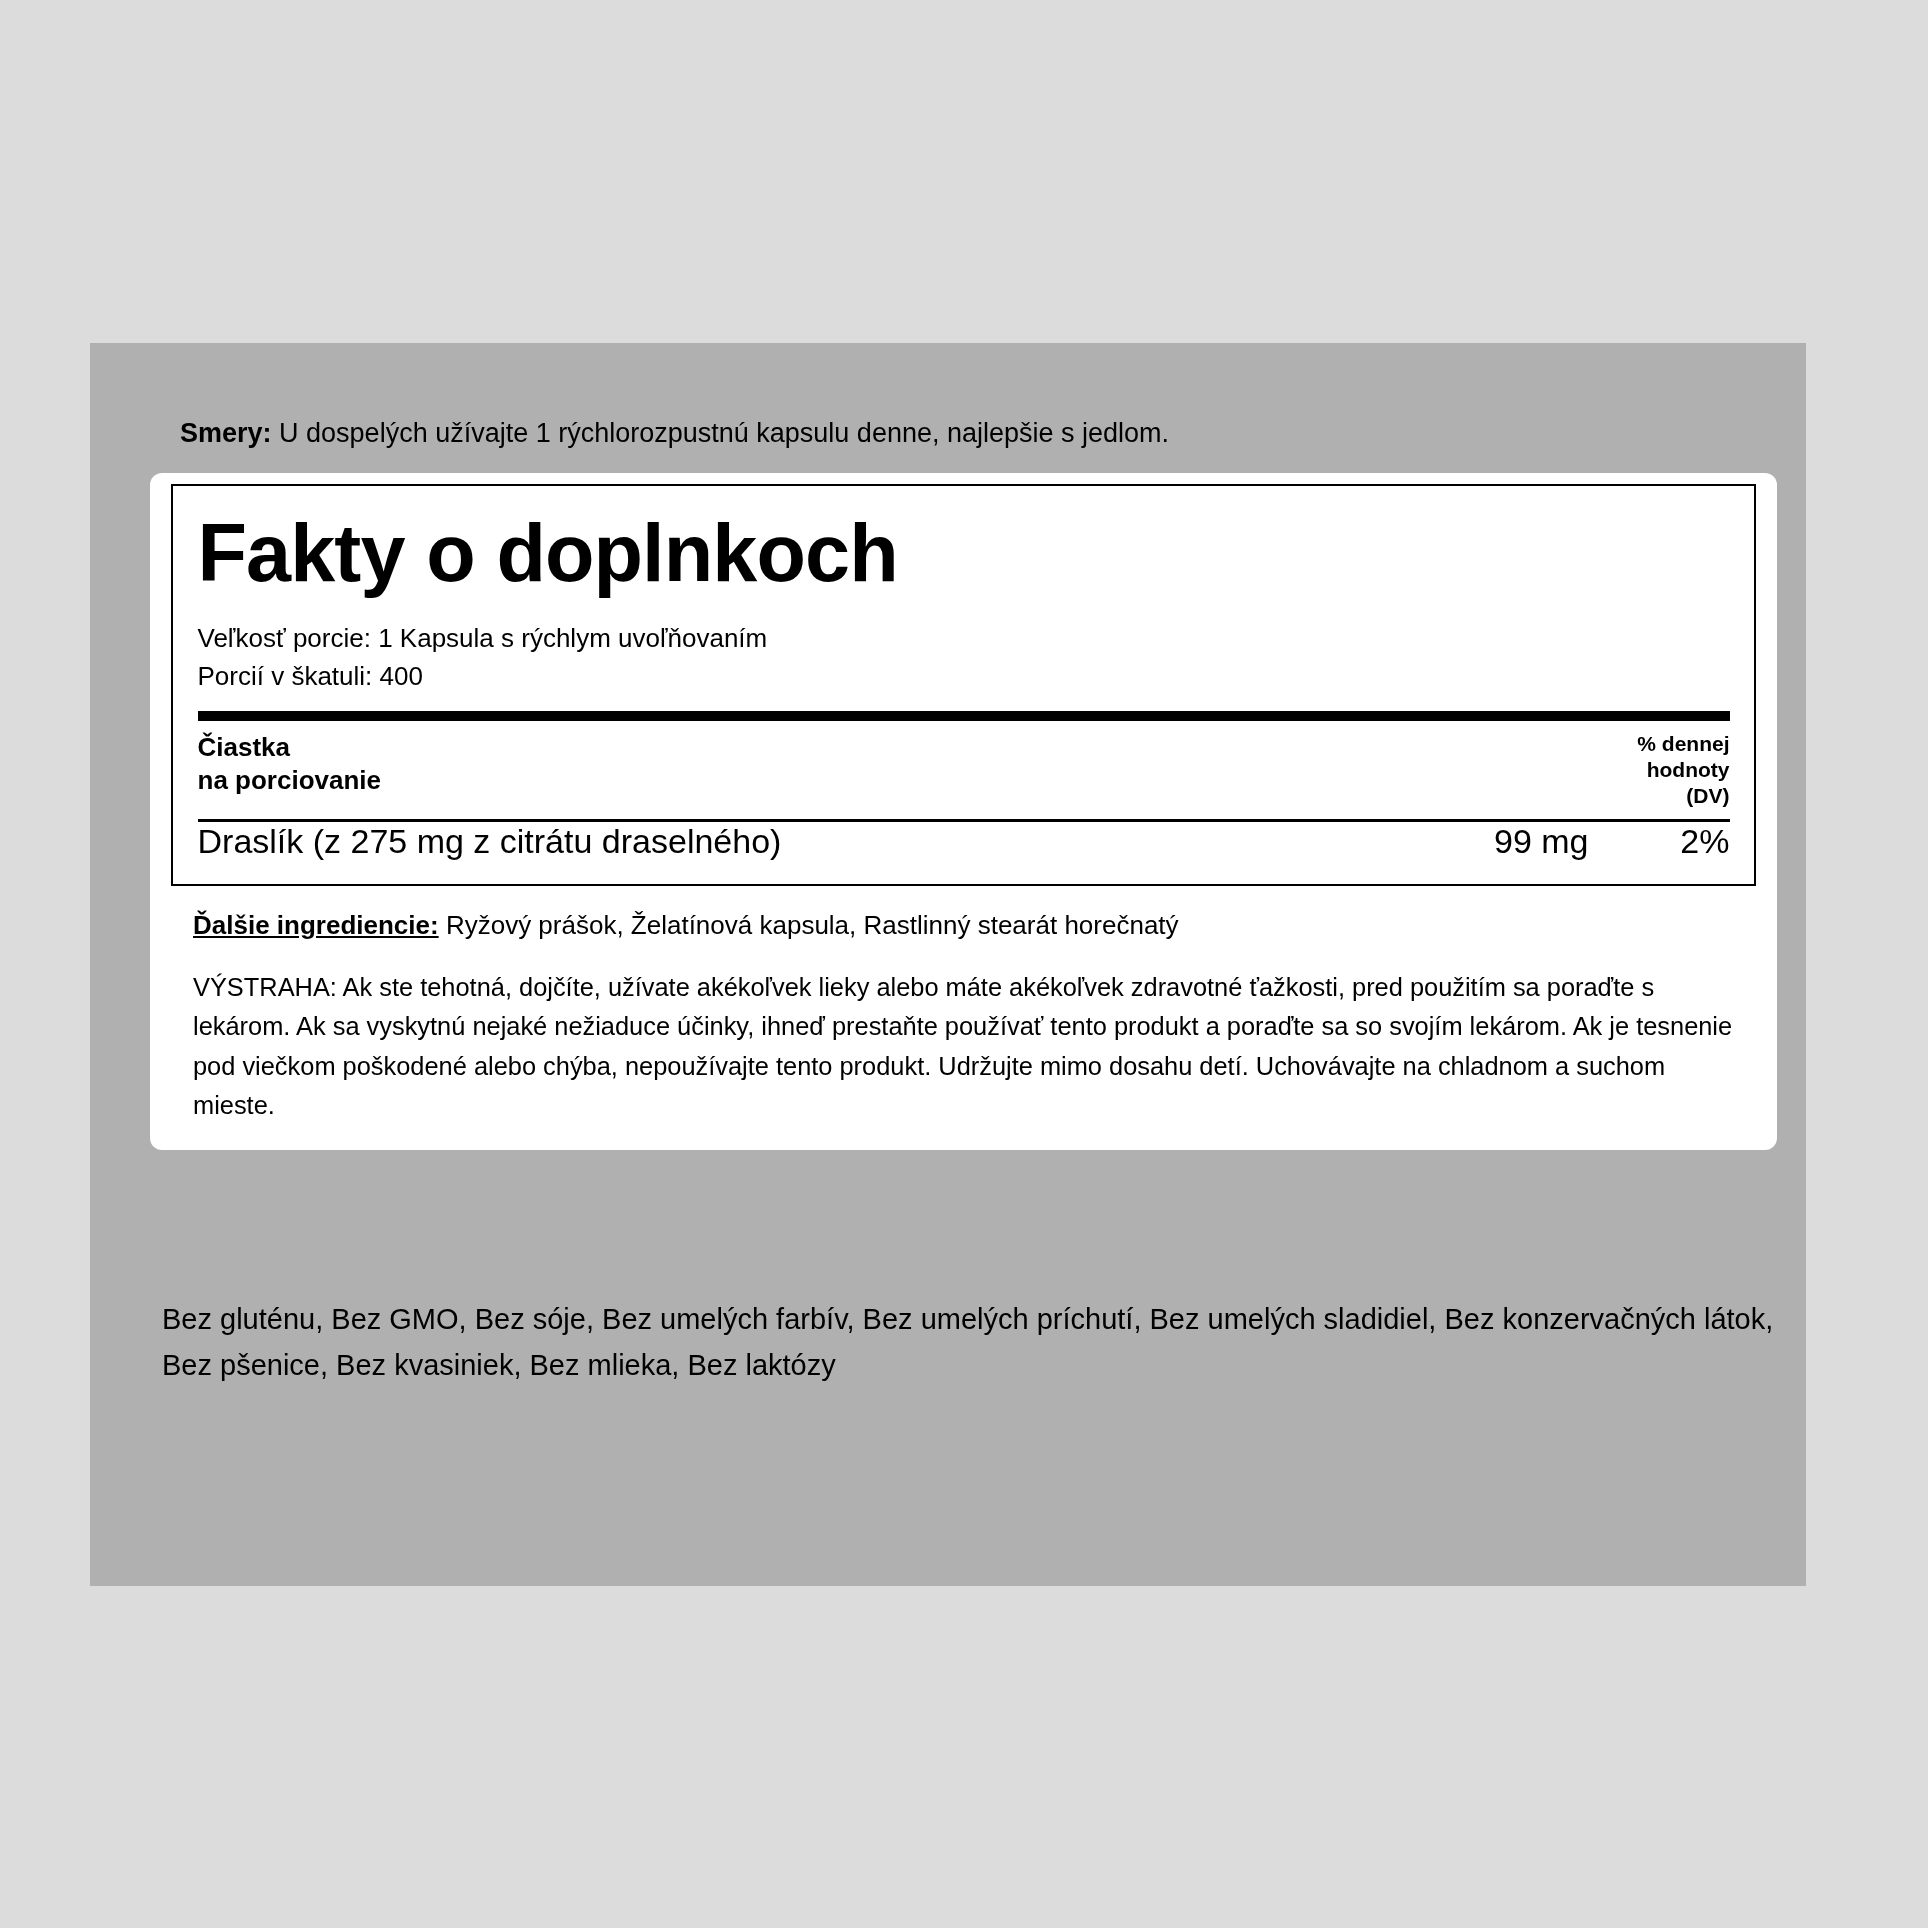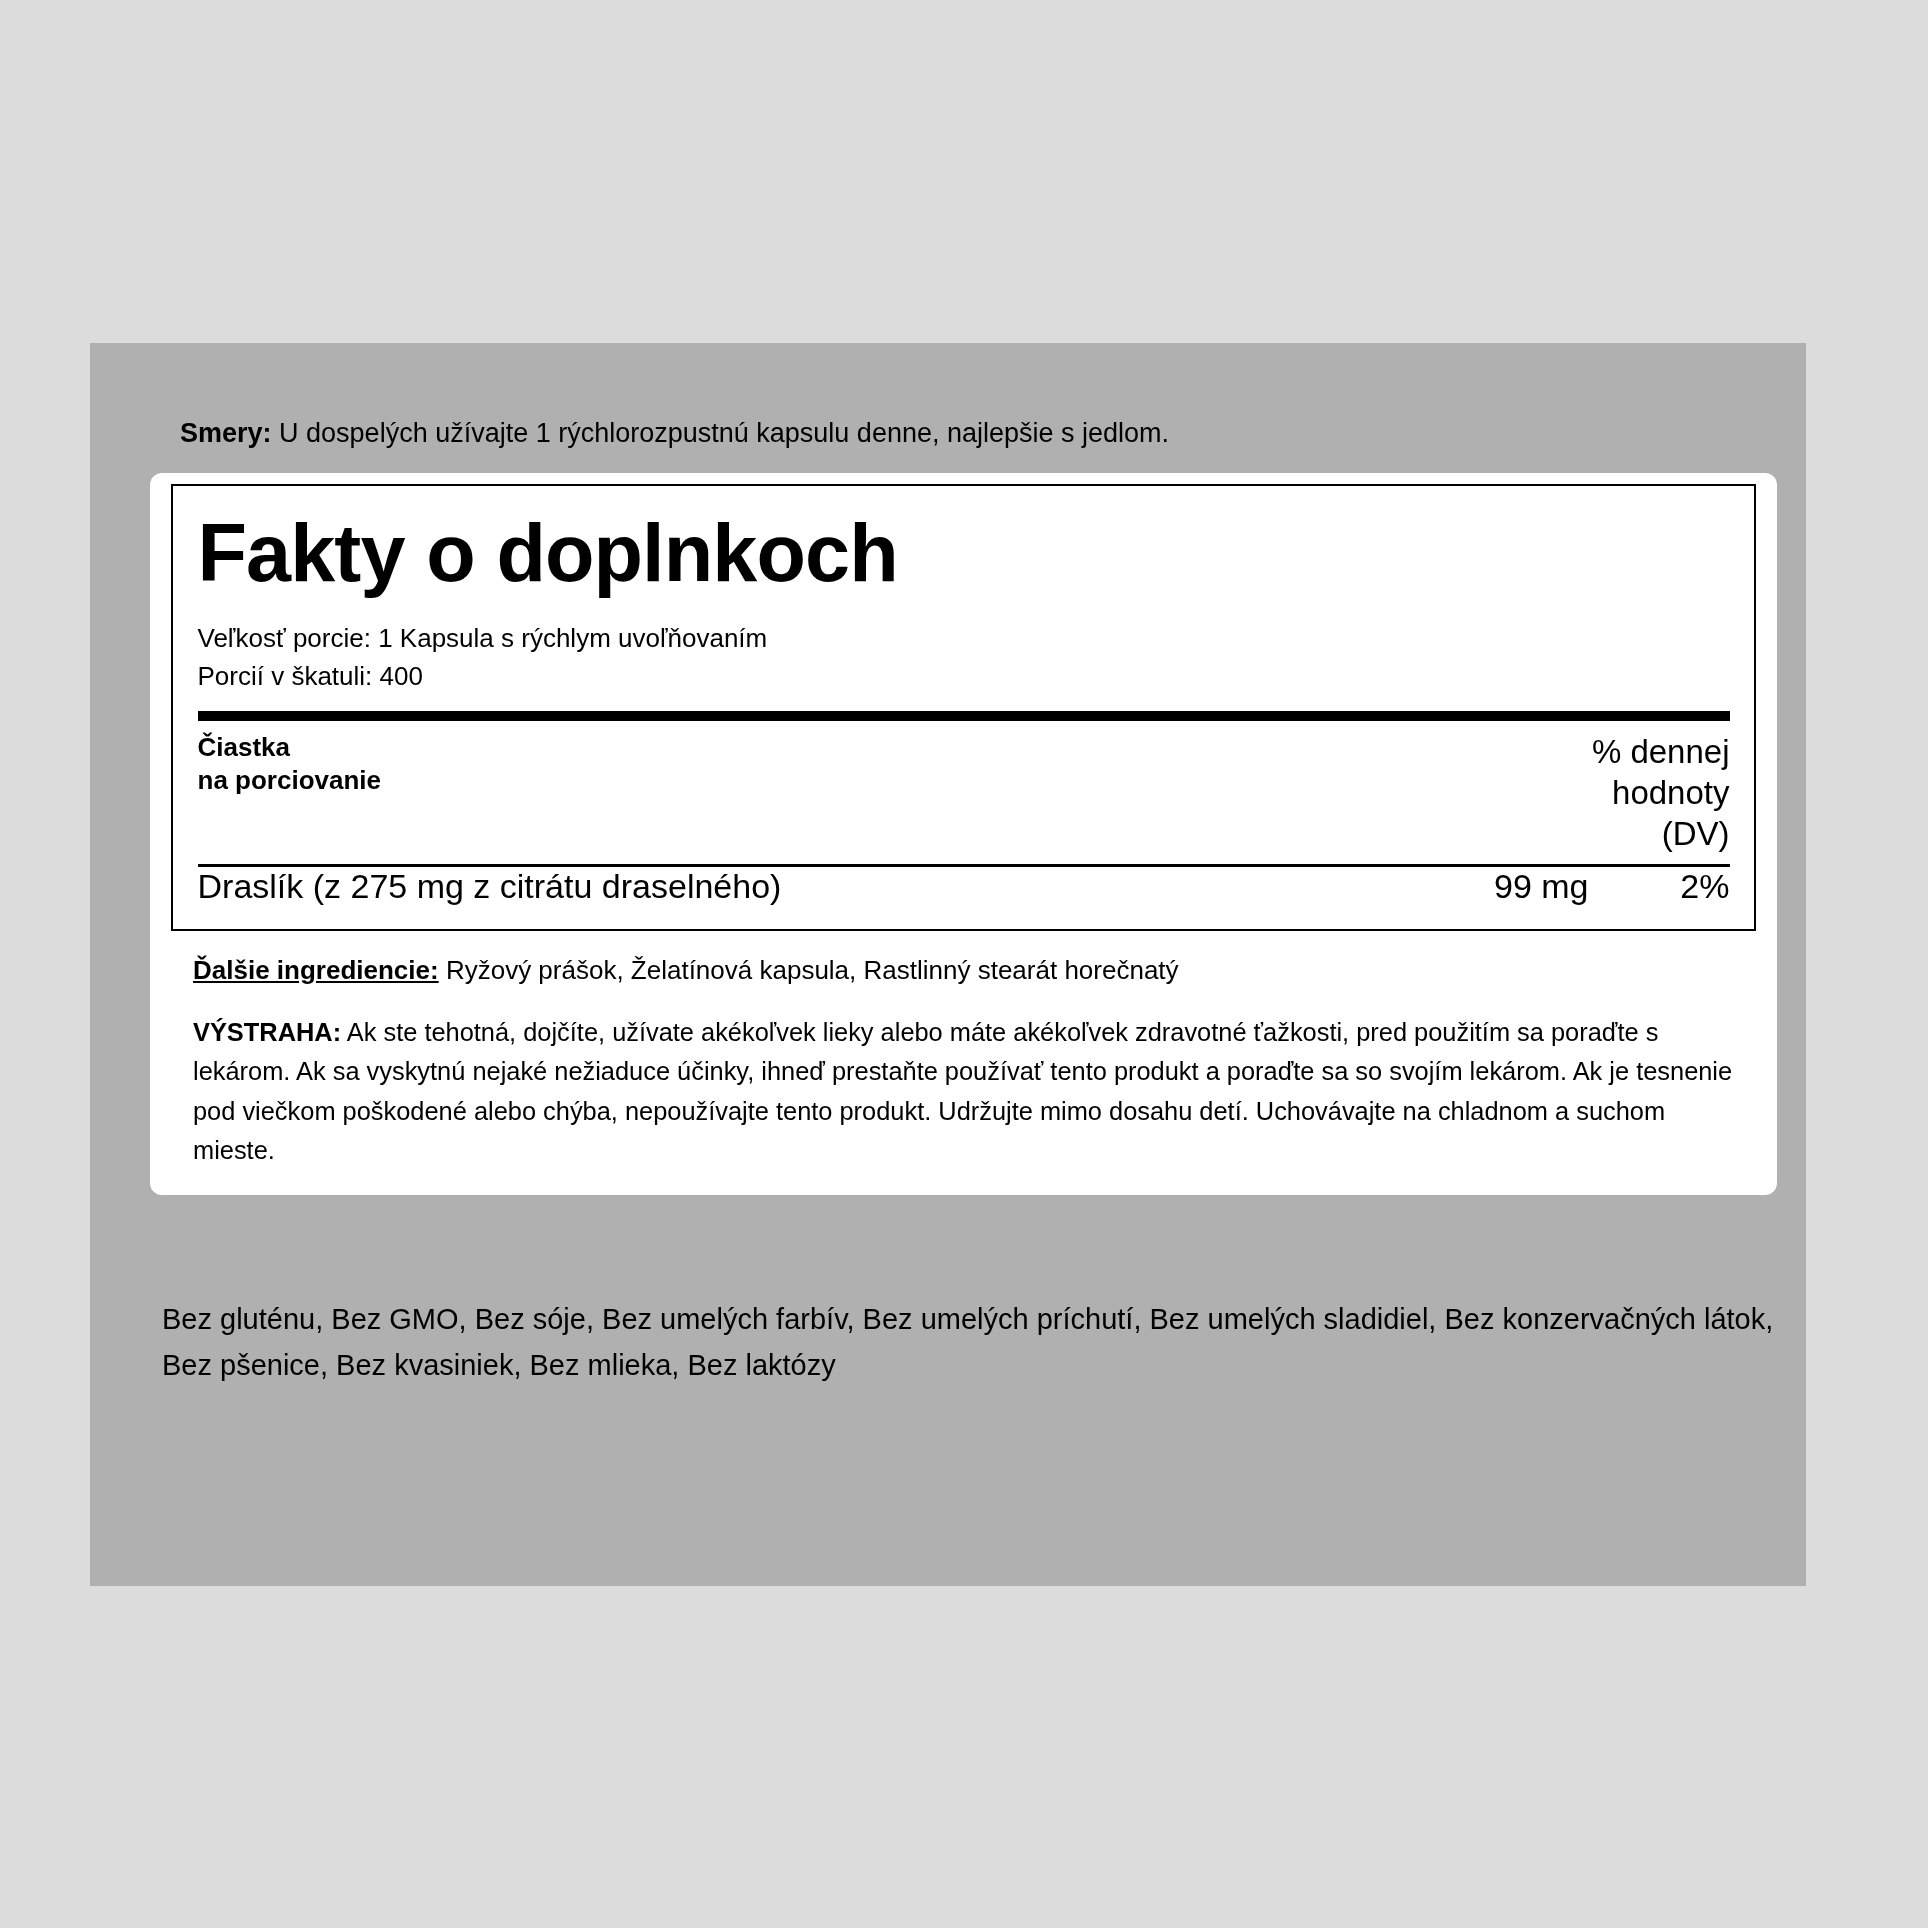--- a/index.html
+++ b/index.html
@@ -88,22 +88,22 @@
     align-items: flex-start;
     padding: 9.4px 0 9.4px 0;
   }
   #amount-left {
     font-size: 26px;
     font-weight: bold;
     line-height: 1.3;
     color: #000;
   }
   #amount-right {
-    font-size: 33px;
-    font-weight: normal;
+    font-size: 21px;
+    font-weight: bold;
     line-height: 1.25;
     text-align: right;
     color: #000;
   }
 
   #nutrient-row {
     display: flex;
     align-items: baseline;
     padding: 0 0 13px 0;
     font-size: 34px;
@@ -121,21 +121,21 @@
   }
   #other-ingredients .oi-label { font-weight: bold; text-decoration: underline; }
 
   #warning {
     font-size: 25.4px;
     color: #000;
     margin: 24.5px 38px 24.5px 43px;
     line-height: 1.55;
     text-align: left;
   }
-  #warning .warn-label { font-weight: bold; }
+  #warning .warn-label { font-weight: normal; }
 
   #free-from {
     position: absolute;
     left: 72px;
     top: 953px;
     width: 1620px;
     font-size: 29px;
     color: #000;
     line-height: 1.6;
   }

